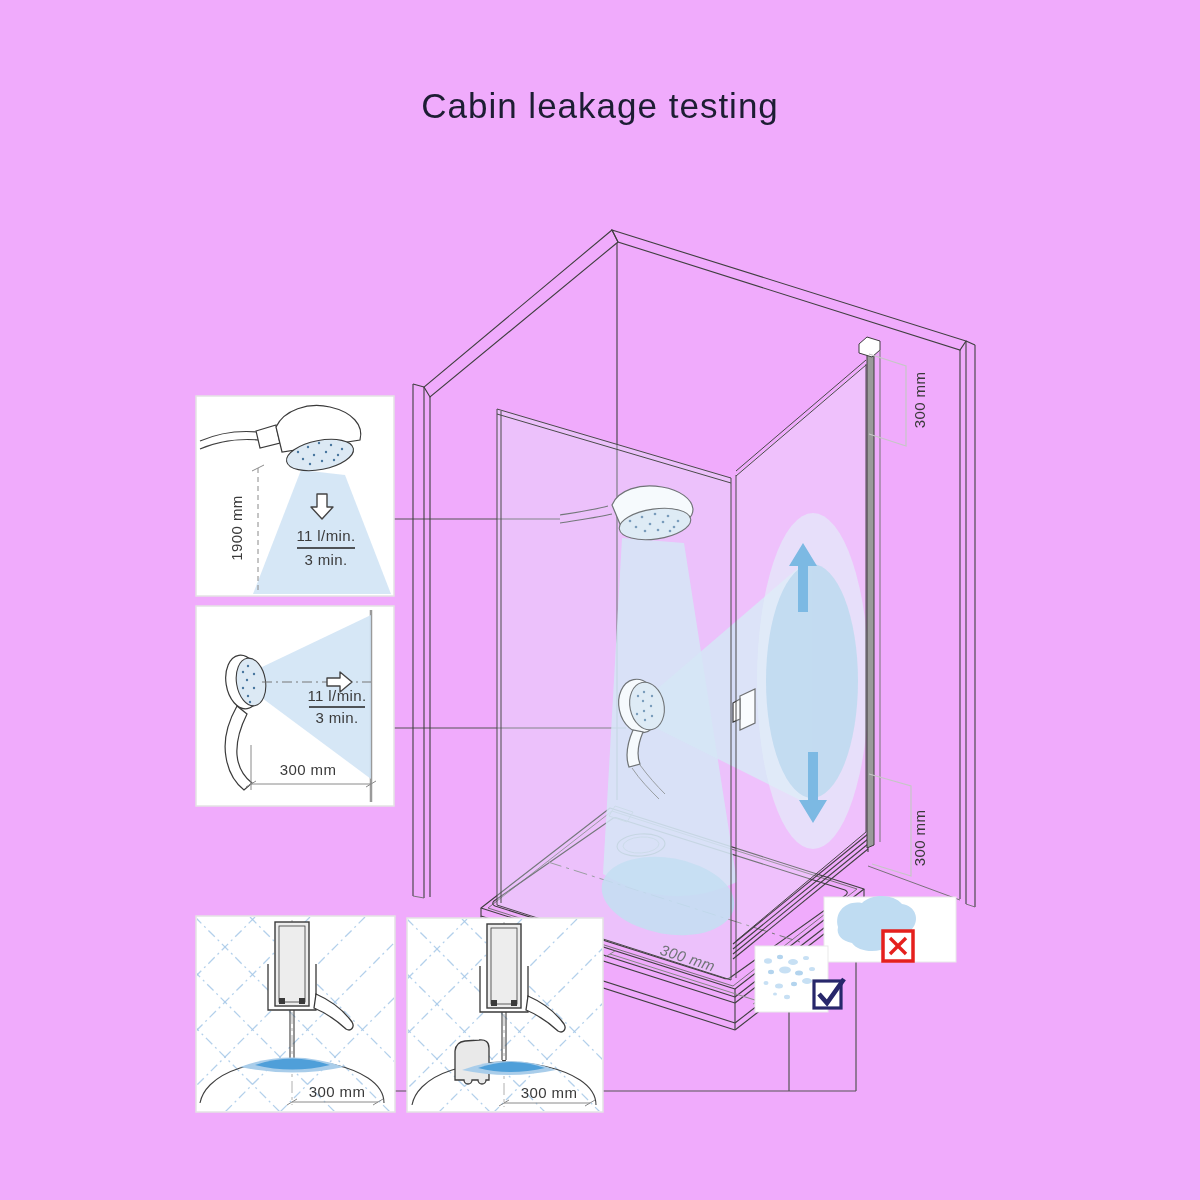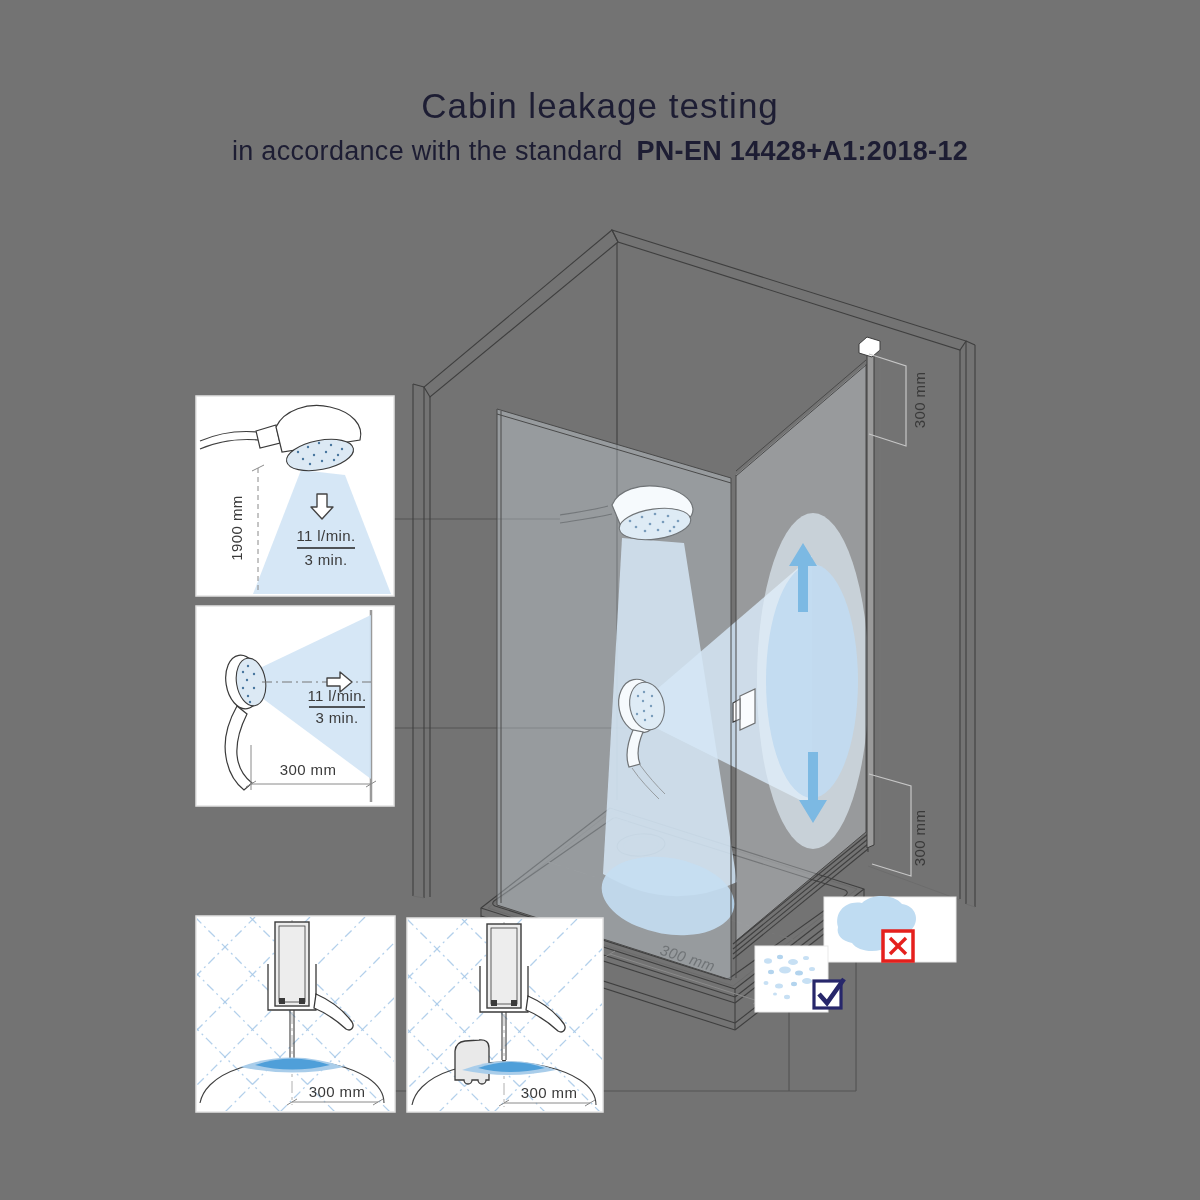--- a/index.html
+++ b/index.html
@@ -1,16 +1,16 @@
 <!DOCTYPE html>
 <html><head>
 <meta charset="utf-8">
 <style>
   html,body{margin:0;padding:0;background:#fff;}
-  .canvas{position:relative;width:1200px;height:1200px;background:#737373;overflow:hidden;
+  .canvas{position:relative;width:1200px;height:1200px;background:#f0abfc;overflow:hidden;
           font-family:"Liberation Sans",sans-serif;}
   .hdr{position:absolute;left:0;right:0;text-align:center;color:#1d1d33;}
   .hdr-title{top:86px;font-size:35px;font-weight:500;letter-spacing:1px;}
   .hdr-sub{top:136px;font-size:27px;font-weight:400;letter-spacing:.3px;}
   .hdr-sub .code{font-weight:700;margin-left:14px;}
   svg{position:absolute;left:0;top:0;font-family:"Liberation Sans",sans-serif;}
   svg text{fill:#3a3a3a;font-size:15px;letter-spacing:.4px;}
   .ln{stroke:#3f3f3f;stroke-width:1.1;fill:none;}
   .lnthin{stroke:#6b6b6b;stroke-width:.9;fill:none;}
   .glass{stroke:#4a4a4a;stroke-width:1;fill:none;}
@@ -27,23 +27,20 @@
   .face{fill:#dce9f4;stroke:#3a3a3a;stroke-width:1.1;}
   .body{fill:#fff;stroke:#3a3a3a;stroke-width:1.2;}
   .holarrow{fill:#fff;stroke:#444;stroke-width:1.4;stroke-linejoin:round;}
 </style>
 </head>
 <body>
 
 <div class="canvas">
 
   <div class="hdr hdr-title">Cabin leakage testing</div>
-  <div class="hdr hdr-sub">
-    <span>in accordance with the standard</span><span class="code">PN-EN 14428+A1:2018-12</span>
-  </div>
 
   <svg width="1200" height="1200" viewBox="0 0 1200 1200">
     <defs>
       <clipPath id="clip3">
           <rect x="197" y="917" width="197" height="194"></rect>
         </clipPath>
       <clipPath id="clip4">
           <rect x="408" y="919" width="194" height="192"></rect>
         </clipPath>
     </defs>

